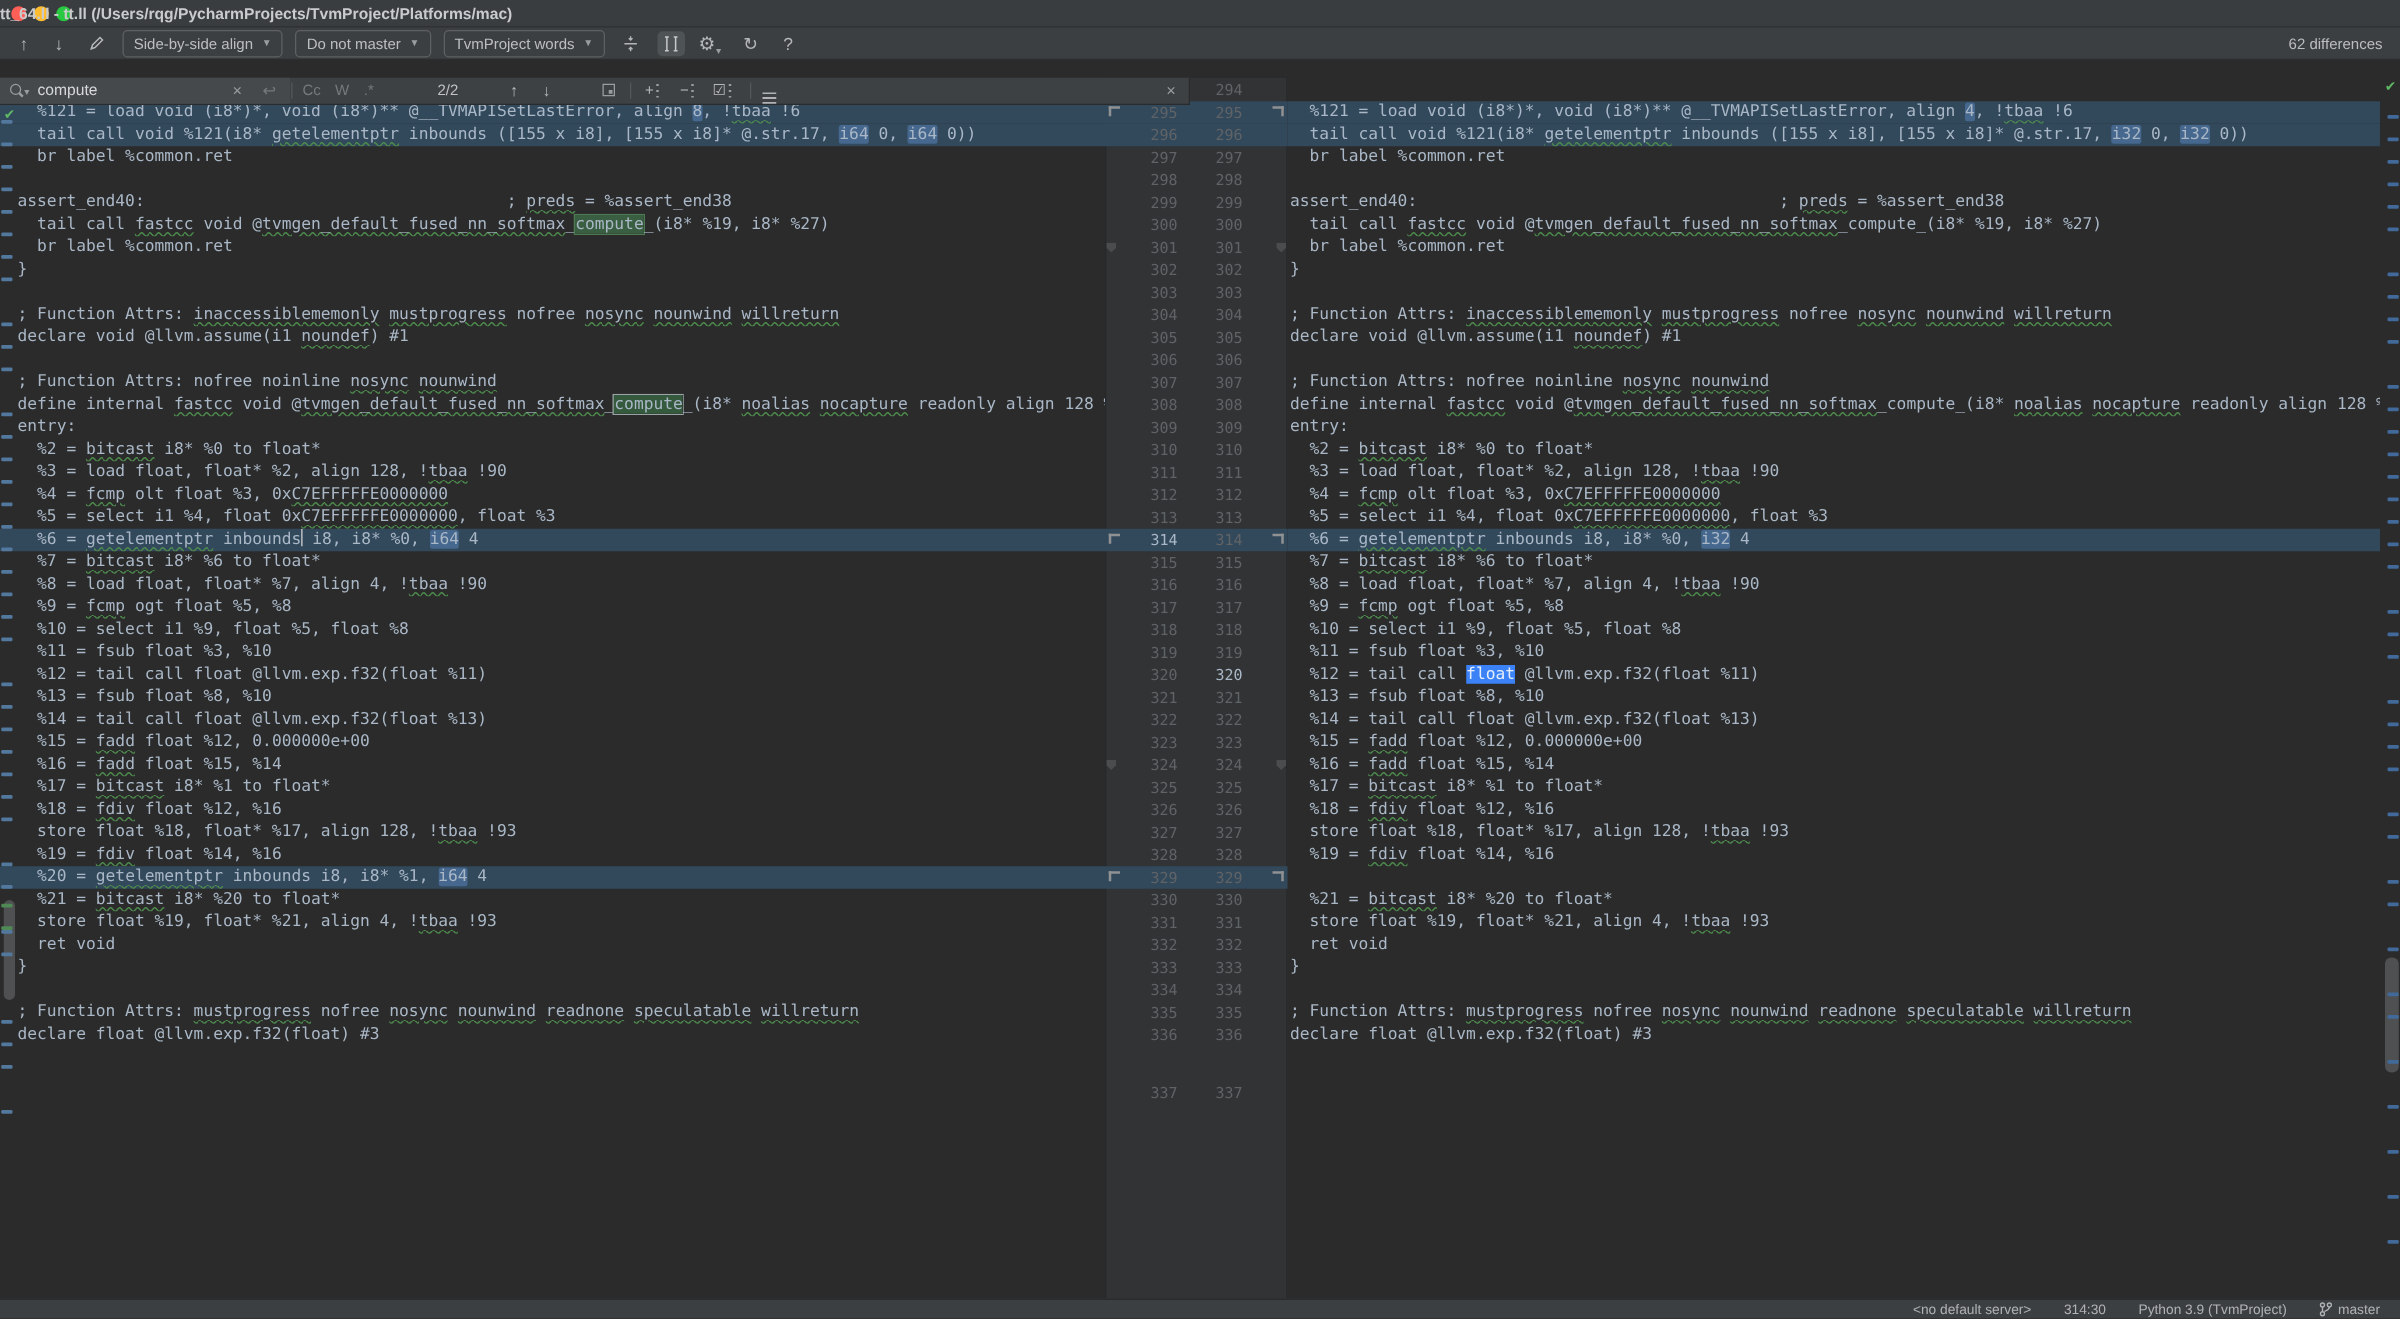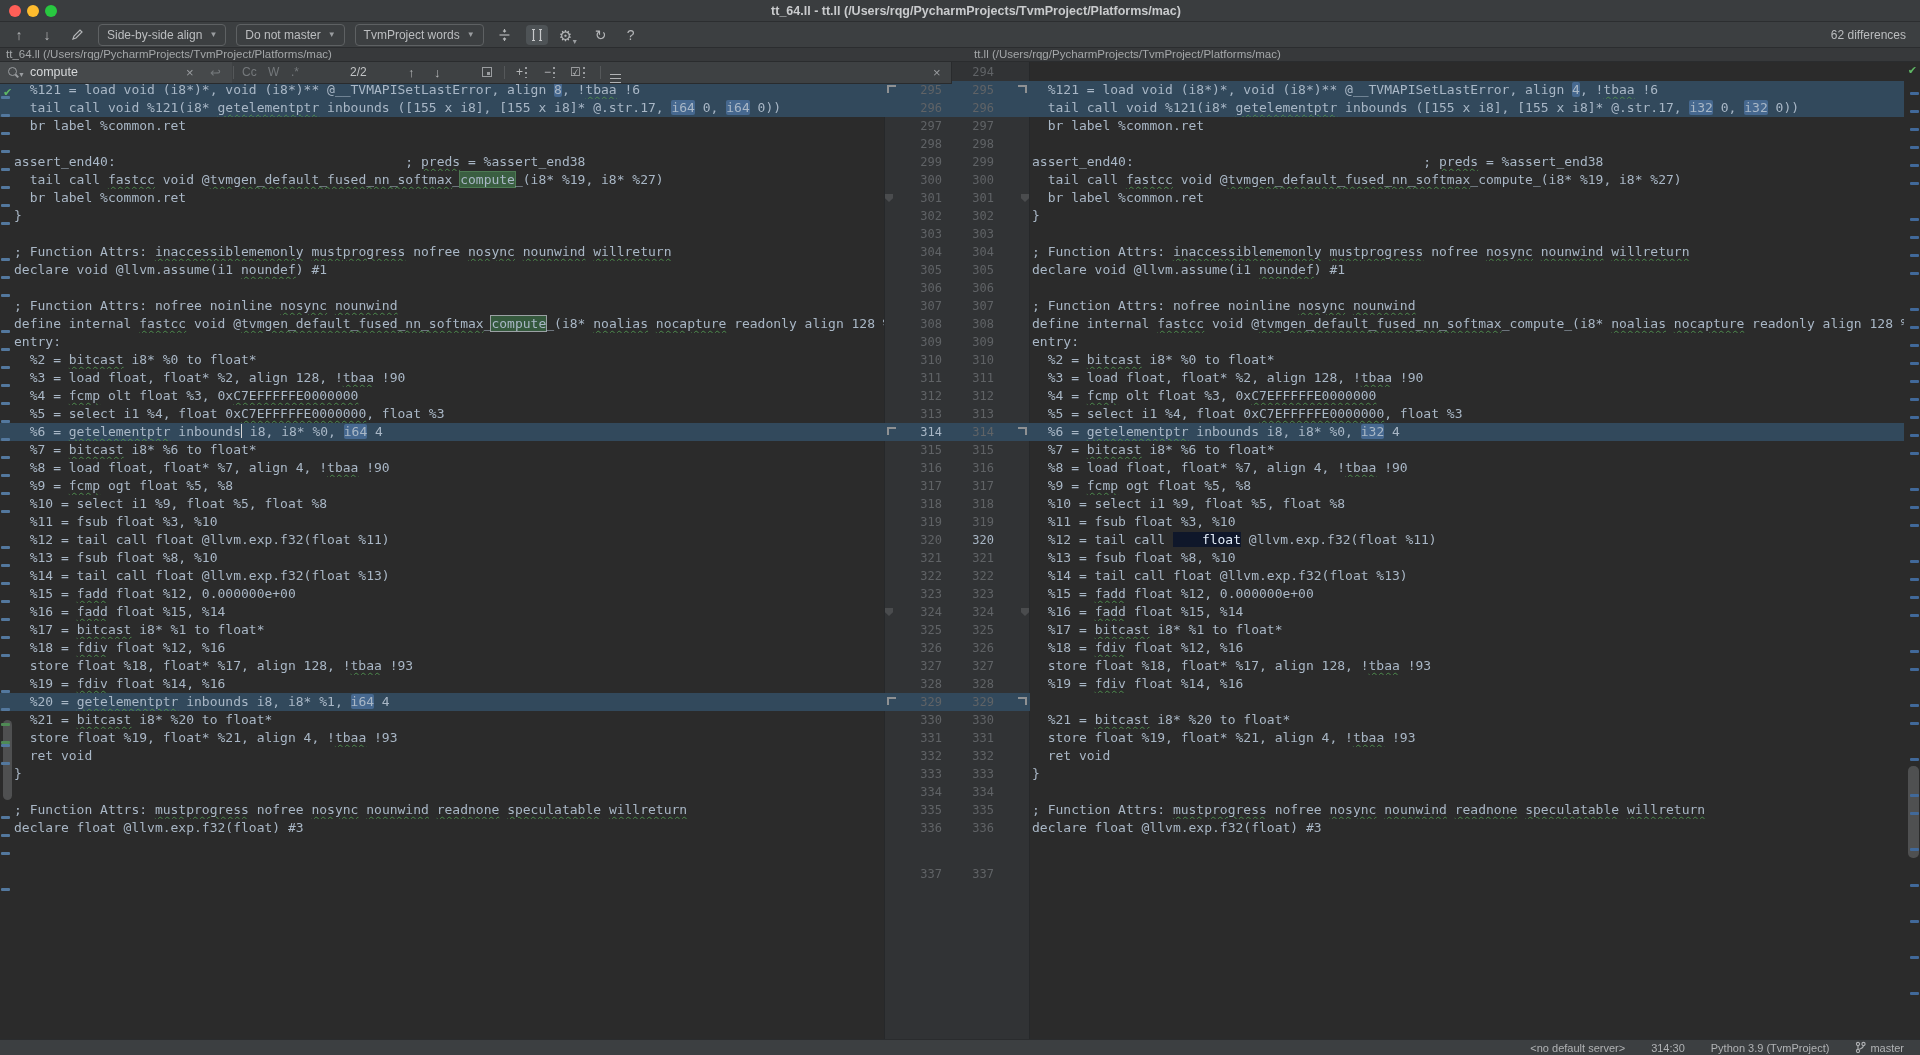--- a/index.html
+++ b/index.html
@@ -4,21 +4,21 @@
 <style>
   html,body{margin:0;padding:0;background:#2b2b2b;}
   .window{position:relative;width:1920px;height:1055px;background:#2b2b2b;overflow:hidden;
           font-family:"Liberation Sans",sans-serif;-webkit-font-smoothing:antialiased;}
   
   .titlebar{position:absolute;top:0;left:0;width:100%;height:22px;background:#3a3d3f;border-bottom:1px solid #2c2e30;box-sizing:border-box;}
   .tl{position:absolute;top:5px;width:12px;height:12px;border-radius:50%;}
   .tl.red{left:9px;background:#ff5f57;}
   .tl.yellow{left:27px;background:#febc2e;}
   .tl.green{left:45px;background:#28c840;}
-  .title{position:absolute;left:0;right:0;top:0;line-height:22px;text-align:center;font-size:12.5px;font-weight:bold;color:#c9cbcd;padding-left:32px;}
+  .title{position:absolute;left:0;right:0;top:0;line-height:22px;text-align:left;font-size:12.5px;font-weight:bold;color:#c9cbcd;}
   
   .toolbar{position:absolute;top:22px;left:0;width:100%;height:26px;background:#3c3f41;border-bottom:1px solid #2b2d2f;box-sizing:border-box;display:flex;align-items:center;padding-left:10px;gap:10px;}
   .tbtn{color:#b4b6b8;font-size:14px;line-height:20px;width:18px;text-align:center;cursor:default;}
   .combo{height:20px;border:1px solid #5e6163;border-radius:4px;display:flex;align-items:center;padding:0 8px;font-size:12px;color:#bcbec0;gap:7px;background:#3c3f41;}
   .combo .arr{font-size:8px;color:#9a9da0;}
   .iconbtn{width:22px;height:20px;display:flex;align-items:center;justify-content:center;color:#b4b6b8;}
   .iconbtn.pressed{background:#4f5употр457;background:#4e5356;border-radius:4px;}
   .gearwrap{display:flex;align-items:flex-end;}
   .gear{font-size:15px;color:#b4b6b8;line-height:18px;}
   .gear-arr{font-size:7px;color:#9a9da0;margin-left:-1px;}
@@ -38,21 +38,21 @@
   .gut{position:absolute;left:884px;top:0;width:146px;height:18px;font-family:"DejaVu Sans Mono",monospace;font-size:12px;line-height:18px;color:#606366;}
   .ln{position:absolute;top:0;text-align:right;}
   .ln.l{left:0;width:58px;}
   .ln.r{left:62px;width:48px;}
   .ln.cur{color:#a9b7c6;}
   .chg{background:#32495c;}
   .chip{background:#46688f;border-radius:2px;}
   .sq{text-decoration-line:underline;text-decoration-style:wavy;text-decoration-color:#4c8b4c;text-decoration-thickness:1px;text-underline-offset:2px;}
   .match{background:#3a5e41;box-shadow:0 0 0 1px #4d7a53;}
   .matchcur{background:#35593d;box-shadow:0 0 0 1px #9ba1a4;}
-  .sel{background:#0f172a;color:#e4eefb;padding-left:29px;}
+  .sel{background:#3b82f6;color:#e4eefb;}
   .caret{display:inline-block;width:1px;height:14px;background:#d6d6d6;vertical-align:-2px;}
   .mk{position:absolute;top:4px;width:9px;height:8px;box-sizing:border-box;}
   .mkL{left:3px;border-top:2px solid #8f9193;border-left:2px solid #8f9193;}
   .mkR{left:134px;border-top:2px solid #8f9193;border-right:2px solid #8f9193;}
   .fold{position:absolute;top:5px;width:8px;height:8px;background:#4a4c4e;clip-path:polygon(0 0,100% 0,100% 52%,50% 100%,0 52%);}
   .fold.fl{left:1px;} .fold.fr{left:137px;}
   
   .findbar{position:absolute;left:0;top:0;width:952px;height:22px;background:#3e4143;border-bottom:1px solid #292b2d;border-right:1px solid #292b2d;box-sizing:border-box;z-index:6;font-size:12px;color:#b6b8ba;}
   .findfield{position:absolute;left:0;top:0;width:232px;height:21px;background:#46494b;}
   .fitem{position:absolute;top:0;line-height:21px;}
@@ -127,24 +127,20 @@
       <span class="gear">⚙</span>
         <span class="gear-arr">▼</span>
     </div>
     <div class="iconbtn">
       <span style="font-size:14px;">↻</span>
     </div>
     <div class="tbtn">?</div>
     <div class="diffcount">62 differences</div>
   </div>
 
-  <div class="headers">
-    <span class="fhdr left">tt_64.ll (/Users/rqg/PycharmProjects/TvmProject/Platforms/mac)</span>
-    <span class="fhdr right">tt.ll (/Users/rqg/PycharmProjects/TvmProject/Platforms/mac)</span>
-  </div>
 
   <div class="content">
     <div class="gutcol"></div>
     <div id="diff-rows">
         <div class="row" style="top: 1px;">
           <div class="lcode">assert_fail39:                                    ; <span class="sq">preds</span> = %assert_end38</div>
           <div class="gut">
             <span class="ln l">294</span>
             <span class="ln r">294</span>
           </div>

